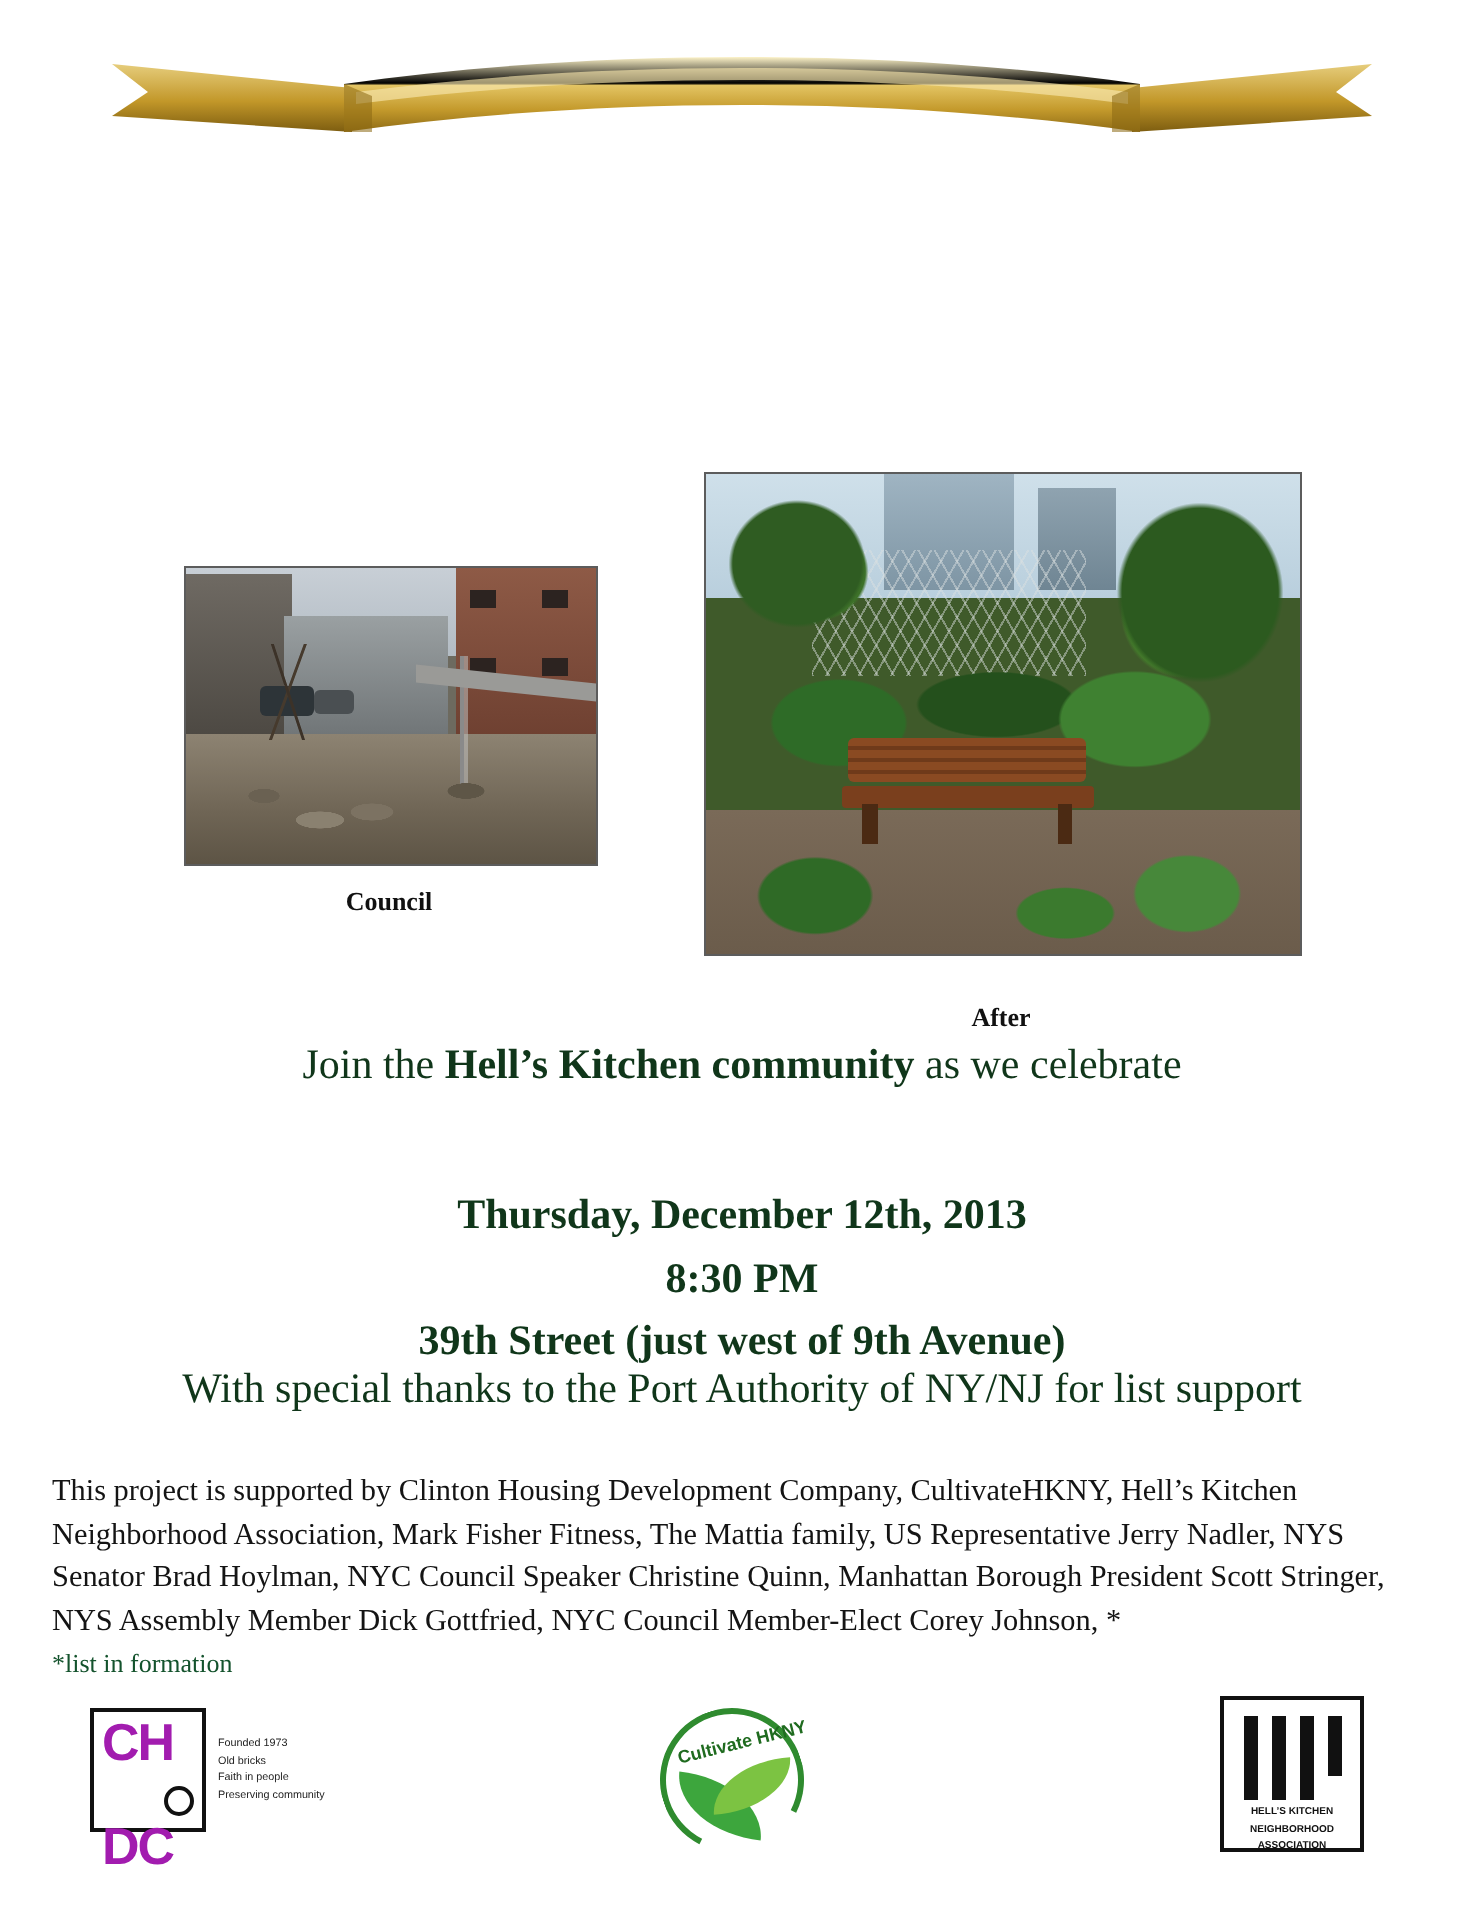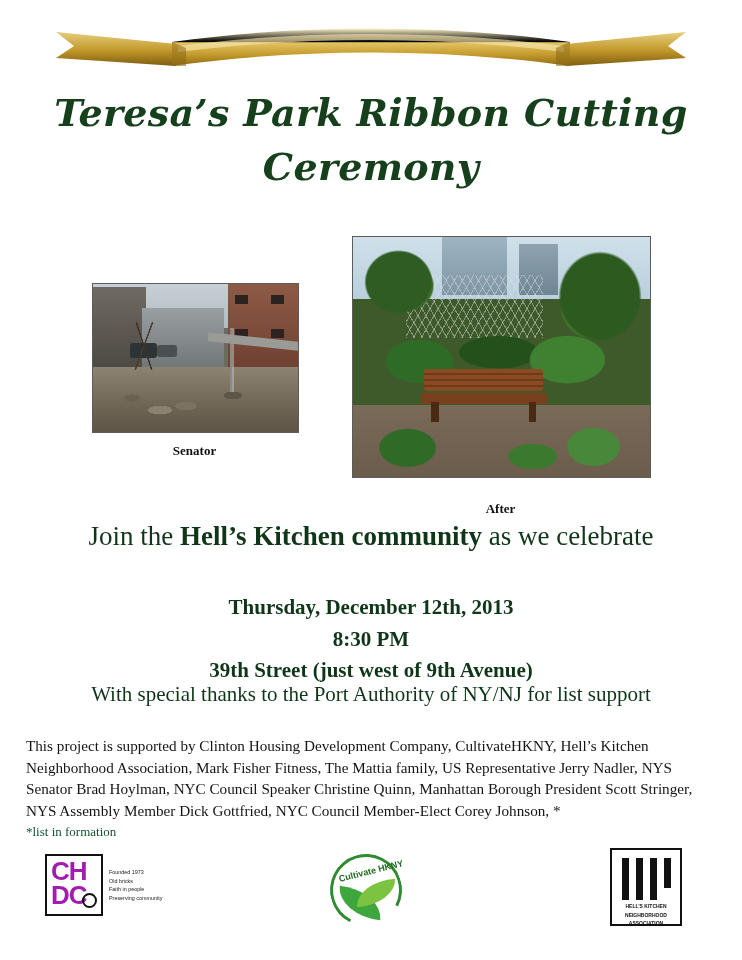--- a/index.html
+++ b/index.html
@@ -200,21 +200,21 @@
       radial-gradient(closest-side,#2f6a26 66%, transparent 70%) 6% 80%/28% 90% no-repeat,
       radial-gradient(closest-side,#47883a 66%, transparent 70%) 92% 70%/26% 90% no-repeat,
       radial-gradient(closest-side,#3b7a2e 66%, transparent 70%) 64% 92%/24% 60% no-repeat;
   }
 
   
   .join-block {
     position: absolute;
     left: 0; top: 516px; width: 742px;
     text-align:center;
-    font-size: 27px;
+    font-size: 21px;
     color:#10361a;
     line-height: 1.55;
   }
   .join-block b { font-weight: bold; }
 
   .when-block {
     position:absolute;
     left:0; top:592px; width:742px;
     text-align:center;
     font-size: 21px;
@@ -258,21 +258,21 @@
     border:2px solid #111;
     font-family:"Liberation Sans", sans-serif;
     font-weight:bold;
     color:#a21caf;
     line-height:0.92;
     font-size:26px;
     letter-spacing:-1px;
     padding:4px 0 0 4px;
     box-sizing:border-box;
   }
-  .chdc-box .l2 { display:block; }
+  .chdc-box .l2 { display:block;margin-top:28px; }
   .chdc-dot {
     position:absolute; right:4px; bottom:6px;
     width:11px; height:11px; border-radius:50%;
     border:2px solid #111;
   }
   .chdc-text {
     position:absolute; left:64px; top:16px;
     font-family:"Liberation Sans", sans-serif;
     font-size:5.4px;
     line-height:1.6;
@@ -368,39 +368,35 @@
 
       <path d="M172 20 C300 2, 442 2, 570 20 L570 44 C442 26, 300 26, 172 44 Z" fill="url(#gold)"></path>
 
       <path d="M178 24 C302 8, 440 8, 564 24 L564 30 C440 14, 302 14, 178 30 Z" fill="#f7e6ad" opacity="0.65"></path>
 
       <path d="M172 20 L186 26 L186 44 L172 44 Z" fill="#8a6713" opacity="0.55"></path>
       <path d="M570 20 L556 26 L556 44 L570 44 Z" fill="#8a6713" opacity="0.55"></path>
     </svg>
   </div>
 
-  <div class="title-block">
-    <span class="title-line">Teresa’s Park Ribbon Cutting</span>
-    <span class="title-line">Ceremony</span>
-  </div>
 
   <div class="photo-before">
     <div class="bf-sky"></div>
     <div class="bf-bldgL"></div>
     <div class="bf-bldgR"></div>
     <div class="bf-wallmid"></div>
     <div class="bf-ground"></div>
     <div class="bf-fence"></div>
     <div class="bf-rail"></div>
     <div class="bf-car"></div>
     <div class="bf-car2"></div>
     <div class="bf-branch"></div>
     <div class="bf-debris"></div>
   </div>
-  <div class="caption caption-before">Senator</div>
+  <div class="caption caption-before">Council</div>
 
   <div class="photo-after">
     <div class="af-sky"></div>
     <div class="af-tower"></div>
     <div class="af-tower2"></div>
     <div class="af-fence"></div>
     <div class="af-canopyL"></div>
     <div class="af-canopyR"></div>
     <div class="af-hedge"></div>
     <div class="af-ground"></div>

